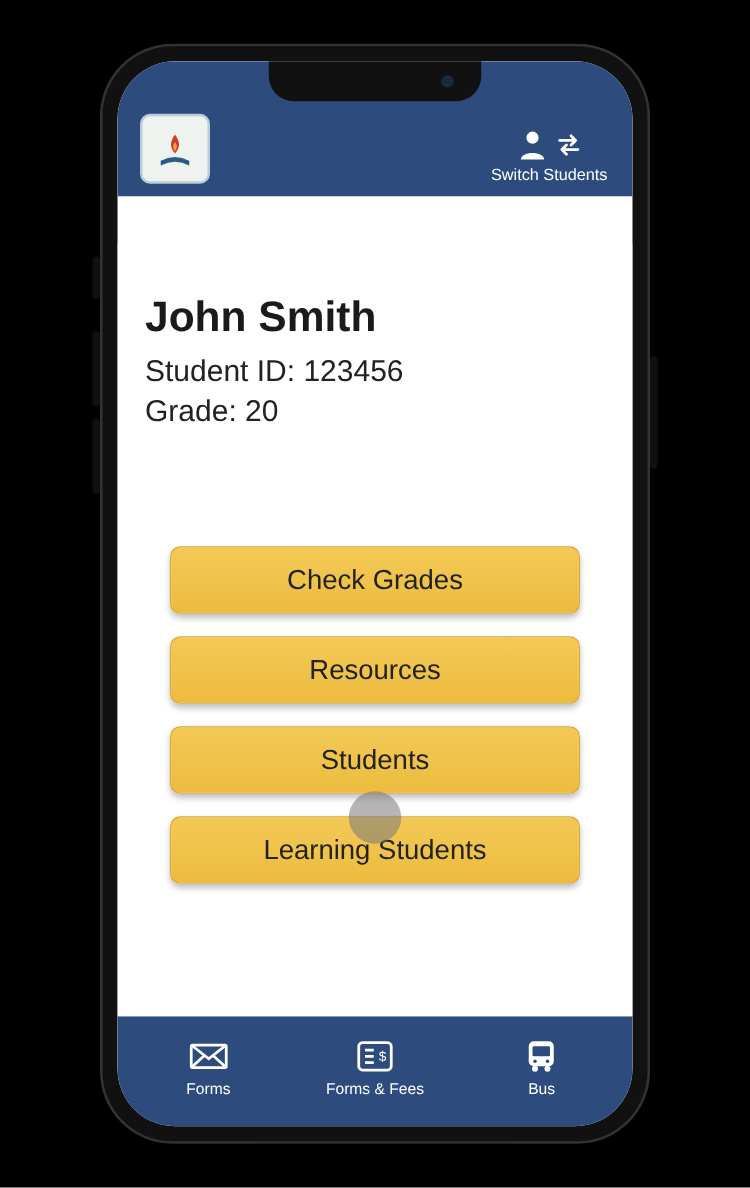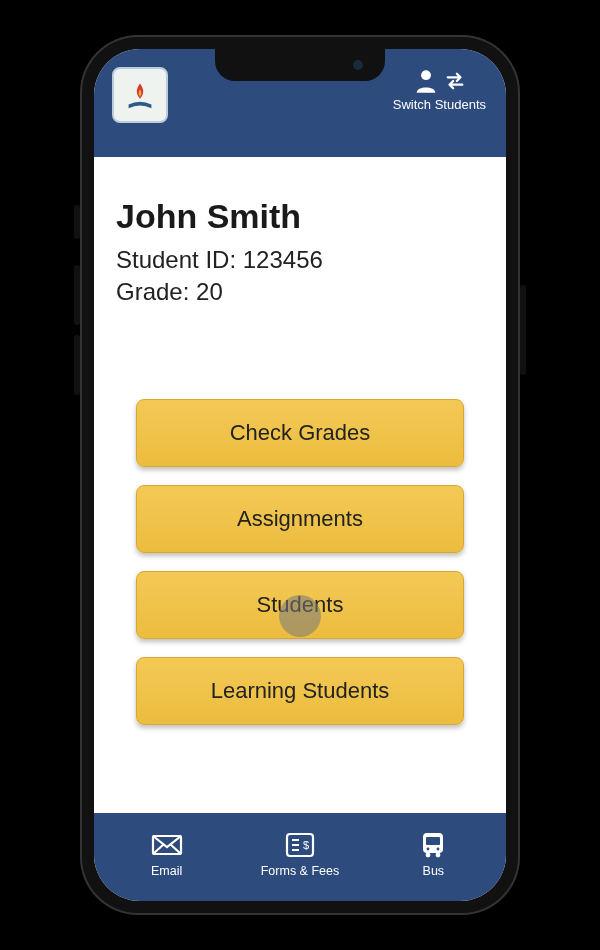--- a/index.html
+++ b/index.html
@@ -57,21 +57,21 @@
     content:"";
     width:10px;height:10px;border-radius:50%;
     background:#1a2a3a;
   }
   .header {
     background: #2e4b7e;
     height: 108px;
     padding: 18px 20px 10px 18px;
     display: flex;
     justify-content: space-between;
-    align-items: flex-start;
+    align-items: flex-end;
   }
   .logo {
     width: 56px;
     height: 56px;
     background: #eef3f0;
     border: 2px solid #bcd;
     border-radius: 8px;
     display:flex;
     align-items:center;
     justify-content:center;
@@ -89,20 +89,21 @@
     gap:4px;
     margin-bottom:2px;
   }
   .main {
     flex:1;
     background:#fff;
     padding: 40px 22px 10px 22px;
     display:flex;
     flex-direction:column;
     position:relative;
+    margin-top:38px;
   }
   .student-name {
     font-size: 34px;
     font-weight: bold;
     color:#1a1a1a;
     margin-bottom:8px;
   }
   .student-meta {
     font-size:24px;
     color:#222;
@@ -112,21 +113,21 @@
     margin-top: 90px;
     display:flex;
     flex-direction:column;
     gap:18px;
     padding: 0 20px;
   }
   .action-btn {
     background: linear-gradient(#f3c956,#ecbc3e);
     border:1px solid #d9a82f;
     border-radius:8px;
-    height:68px;
+    height:54px;
     display:flex;
     align-items:center;
     justify-content:center;
     font-size:22px;
     color:#222;
     box-shadow: 0 3px 5px rgba(0,0,0,0.25);
     cursor:pointer;
   }
   .action-btn.highlight {
     background: linear-gradient(#f8d87b,#f3c956);
@@ -203,21 +204,21 @@
     <div class="main">
       <div class="student-name">John Smith</div>
       <div class="student-meta">Student ID: 123456</div>
       <div class="student-meta">Grade: 20</div>
 
       <div class="buttons">
         <div class="action-btn">
           <span>Check Grades</span>
         </div>
         <div class="action-btn">
-          <span>Assignments</span>
+          <span>Resources</span>
         </div>
         <div class="action-btn">
           <span>Students</span>
         </div>
         <div class="action-btn">
           <span>Learning Students</span>
         </div>
       </div>
 
       <div class="touch-dot"></div>
@@ -225,21 +226,21 @@
 
     <div class="navbar">
       <div class="nav-item">
         <div class="nav-icon">
           <svg width="32" height="24" viewBox="0 0 32 24" fill="none" stroke="#fff" stroke-width="2.2">
             <rect x="2" y="3" width="28" height="18" rx="1"></rect>
             <path d="M2 3 L16 14 L30 3"></path>
             <path d="M2 21 L13 11 M30 21 L19 11"></path>
           </svg>
         </div>
-        <span>Email</span>
+        <span>Forms</span>
       </div>
       <div class="nav-item">
         <div class="nav-icon">
           <svg width="30" height="26" viewBox="0 0 30 26" fill="none" stroke="#fff" stroke-width="2.2">
             <rect x="2" y="2" width="26" height="22" rx="3"></rect>
             <line x1="7" y1="8" x2="14" y2="8"></line>
             <line x1="7" y1="13" x2="14" y2="13"></line>
             <line x1="7" y1="18" x2="14" y2="18"></line>
             <text x="18" y="17" font-size="11" fill="#fff" stroke="none" font-family="Arial">$</text>
           </svg>

